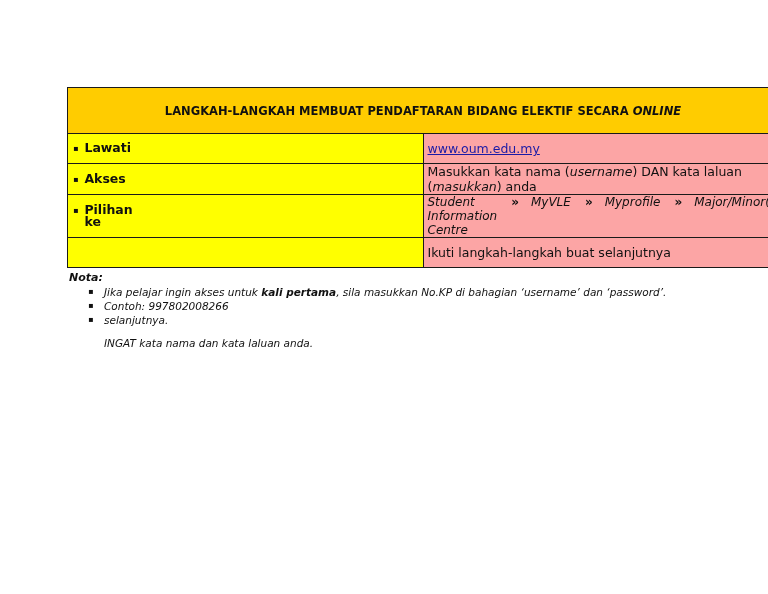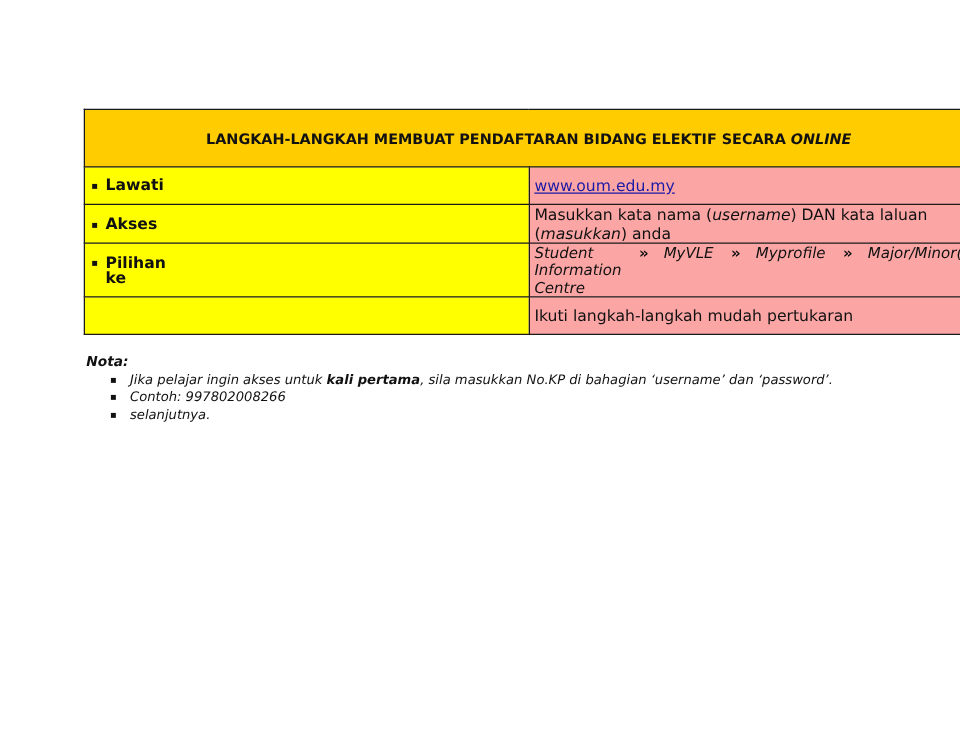--- a/index.html
+++ b/index.html
@@ -28,21 +28,21 @@
   .bullet { font-size: 8px; margin-right: 6px; margin-top: 1px; }
   .val-cell { background: #fca5a5; font-size: 12.5px; padding-left: 4px !important; }
   .row-h { height: 30px; }
   .link { color: #1a1aa6; text-decoration: underline; }
   .u { }
   .it { font-style: italic; }
   .crumbs { font-style: italic; font-size: 12px; display: flex; }
   .crumbs .sep { font-weight: bold; margin: 0 12px 0 14px; font-style: normal; font-size: 12px; }
 
   .notes {
-    position: absolute; left: 69px; top: 283px; width: 630px; font-size: 10.5px;
+    position: absolute; left: 69px; top: 271px; width: 630px; font-size: 10.5px;
   }
   .notes-title { font-weight: bold; font-style: italic; font-size: 11px; margin-bottom: 1px; }
   .notes ul { list-style: none; margin: 0; padding: 0; }
   .notes li { position: relative; padding-left: 35px; font-style: italic; line-height: 14px; }
   .notes li .blt {
     position: absolute; left: 19px; top: 0; font-style: normal; font-size: 8px;
   }
   .justify { text-align: justify; text-align-last: justify; display: block; }
   .ingat { padding-left: 35px; font-style: italic; margin-top: 10px; }
 </style>
@@ -91,21 +91,21 @@
         <span class="sep">»</span>
         <span>Myprofile</span>
         <span class="sep">»</span>
         <span>Major/Minor(Elektif)</span>
       </div>
     </td>
   </tr>
   <tr class="row-h">
     <td class="lbl-cell"></td>
     <td class="val-cell">
-      <span>Ikuti langkah-langkah mudah pertukaran</span>
+      <span>Ikuti langkah-langkah buat selanjutnya</span>
     </td>
   </tr>
 </tbody>
   </table>
 
 <div class="notes">
   <div class="notes-title">Nota:</div>
   <ul>
     <li>
       <span class="blt">▪</span>
@@ -113,13 +113,14 @@
     </li>
     <li>
       <span class="blt">▪</span>
       <span>Contoh: 997802008266</span>
     </li>
     <li>
       <span class="blt">▪</span>
       <span>selanjutnya.</span>
     </li>
   </ul>
+  <div class="ingat">INGAT kata nama dan kata laluan anda.</div>
 </div>
 
 </body></html>

